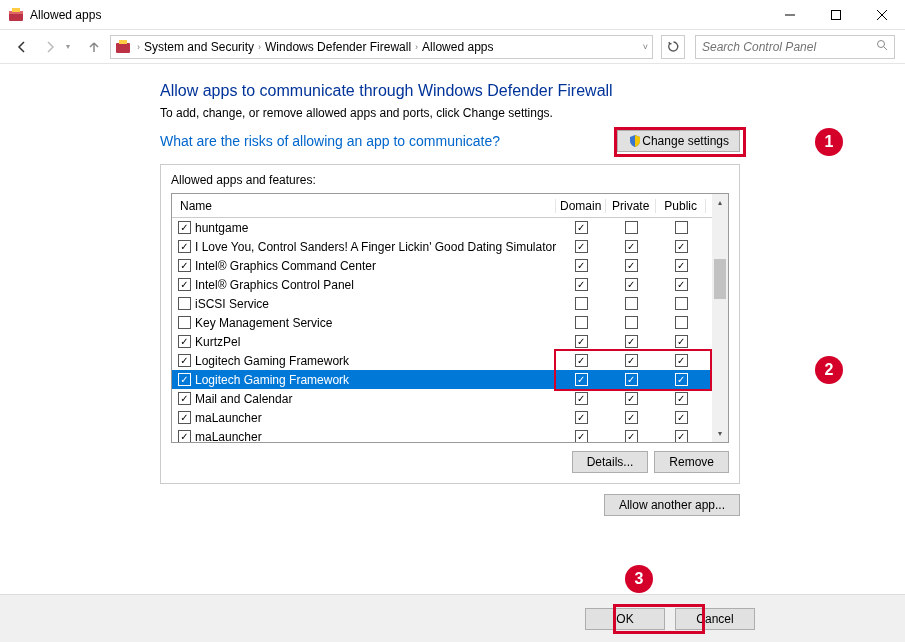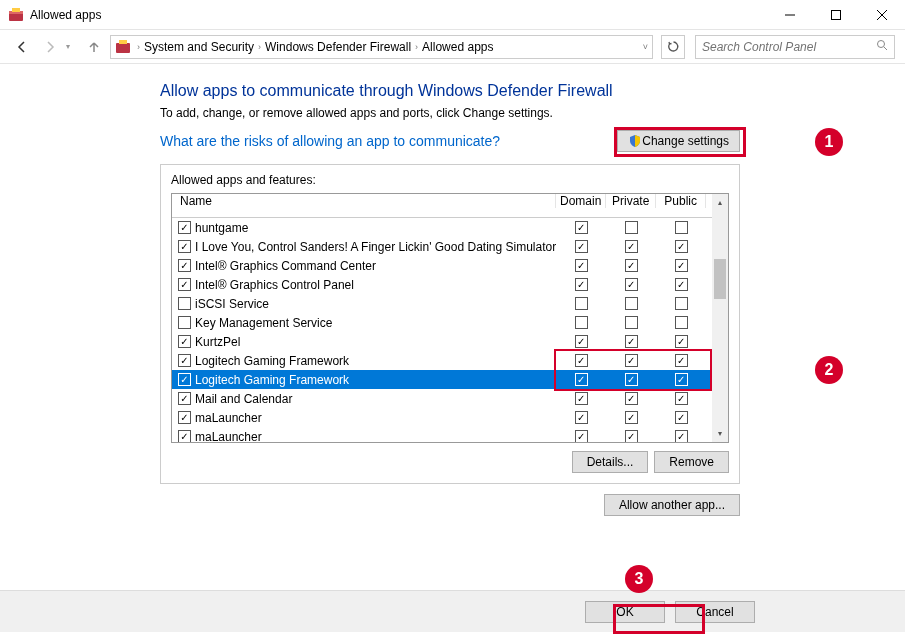--- a/index.html
+++ b/index.html
@@ -35,21 +35,21 @@
 .change-btn { margin-left: auto; height: 22px; padding: 0 10px; border: 1px solid #adadad; background: #e1e1e1; display: flex; align-items: center; gap: 0; font-size: 12px; }
 .shield { width: 14px; height: 14px; }
 
 
 .groupbox { border: 1px solid #ccc; width: 580px; margin-top: 12px; padding: 8px 10px 10px; }
 .group-label { font-size: 12px; margin-bottom: 6px; }
 
 
 .table-wrap { border: 1px solid #999; height: 250px; display: flex; }
 .table-inner { flex: 1; display: flex; flex-direction: column; }
-.thead { display: flex; border-bottom: 1px solid #ccc; background: #fff; height: 24px; align-items: flex-start; font-size: 12px; padding: 0 6px; }
+.thead { display: flex; border-bottom: 1px solid #ccc; background: #fff; height: 24px; align-items: center; font-size: 12px; padding: 0 6px; }
 .thead .col-name { flex: 1; border-right:1px solid #e5e5e5; padding-left:2px;}
 .thead .col { width: 50px; text-align: center; border-right:1px solid #e5e5e5;}
 .tbody { flex: 1; overflow: hidden; }
 .row { display: flex; align-items: center; height: 19px; padding: 0 6px; font-size: 12px; }
 .row.selected { background: #0078d7; color: #fff; }
 .row .cb, .row .colcb { width: 13px; height: 13px; border: 1px solid #555; background: #fff; display: inline-flex; align-items: center; justify-content: center; font-size: 10px; line-height: 1; color: #000; }
 .row.selected .cb, .row.selected .colcb { border-color:#fff; color:#fff; background:transparent; }
 .row .name { flex: 1; margin-left: 4px; white-space: nowrap; overflow: hidden; text-overflow: ellipsis; }
 .row .colcell { width: 50px; display: flex; justify-content: center; }
 .scrollbar { width: 17px; background: #f0f0f0; display: flex; flex-direction: column; }
@@ -60,21 +60,21 @@
 
 .red-box-inner { position:absolute; border:2px solid #d4002a; pointer-events:none; }
 
 
 .btn-row { display:flex; justify-content:flex-end; gap:6px; margin-top:8px; }
 .std-btn { height:22px; padding:0 14px; border:1px solid #adadad; background:#e1e1e1; font-size:12px; display:flex; align-items:center; cursor:pointer;}
 
 .allow-row { width:580px; display:flex; justify-content:flex-end; margin-top:10px; }
 
 
-.footer { position:absolute; bottom:10px; left:0; right:0; height:42px; background:#f0f0f0; border-top:1px solid #ddd; display:flex; align-items:center; justify-content:flex-end; padding-right:150px; gap:10px; }
+.footer { position:absolute; bottom:0; left:0; right:0; height:48px; background:#f0f0f0; border-top:1px solid #ddd; display:flex; align-items:center; justify-content:flex-end; padding-right:150px; gap:10px; }
 .footer .std-btn { width:80px; justify-content:center; }
 
 
 .annot { position:absolute; width:28px; height:28px; border-radius:50%; background:#d4002a; color:#fff; font-weight:bold; font-size:16px; display:flex; align-items:center; justify-content:center; pointer-events:none;}
 .red-outline { position:absolute; border:3px solid #d4002a; pointer-events:none; }
 
 .groupbox-wrap { position: relative; border-radius: 25px; }
 </style>
 </head>
 <body>

